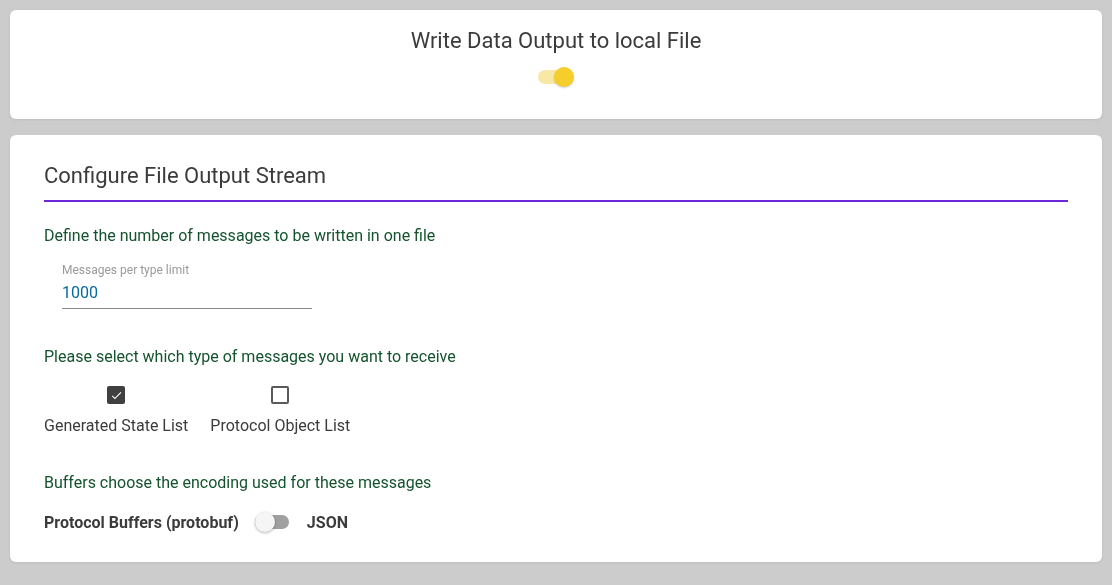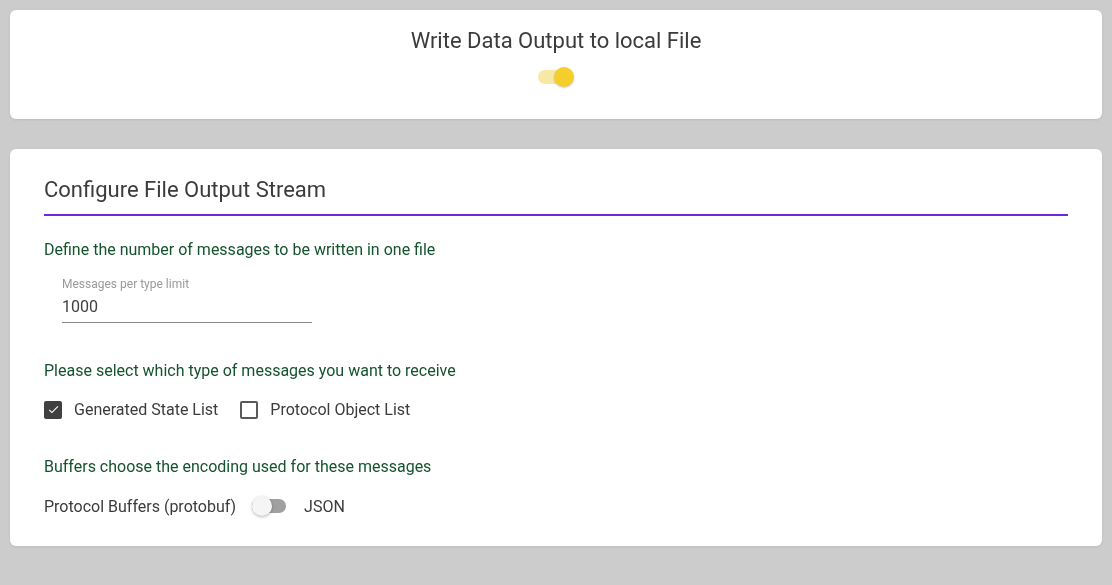--- a/index.html
+++ b/index.html
@@ -15,21 +15,21 @@
       overflow: hidden;
       padding: 10px;
     }
     .panel {
       background: #ffffff;
       border-radius: 6px;
       box-shadow: 0 1px 3px rgba(0,0,0,0.08);
     }
     .top-panel {
       padding: 18px 24px 28px 24px;
-      margin-bottom: 30px;
+      margin-bottom: 16px;
       text-align: center;
     }
     .top-title {
       font-size: 22px;
       font-weight: 400;
       color: #3b3b3b;
       margin-bottom: 14px;
     }
     .toggle-yellow {
       position: relative;
@@ -81,38 +81,39 @@
     .input-label {
       font-size: 12px;
       color: #9a9a9a;
       margin-bottom: 2px;
       display: block;
     }
     .text-input {
       border: none;
       border-bottom: 1px solid #888;
       font-size: 16px;
-      color: #404040;
+      color: #0369a1;
       padding: 4px 0 6px 0;
       width: 100%;
       outline: none;
       background: transparent;
       font-family: inherit;
     }
     .checkbox-row {
       display: flex;
       align-items: center;
       gap: 22px;
       margin-bottom: 38px;
       margin-top: 20px;
     }
     .checkbox-item {
       display: flex;
       align-items: center;
       gap: 12px;
+      flex-direction: column;
     }
     .checkbox {
       width: 18px;
       height: 18px;
       border: 2px solid #5a5a5a;
       border-radius: 2px;
       display: flex;
       align-items: center;
       justify-content: center;
       cursor: pointer;
@@ -132,20 +133,21 @@
     }
     .checkbox-label {
       font-size: 16px;
       color: #3b3b3b;
     }
     .encoding-row {
       display: flex;
       align-items: center;
       gap: 16px;
       margin-top: 20px;
+      font-weight: bold;
     }
     .encoding-label {
       font-size: 16px;
       color: #3b3b3b;
     }
     .toggle-gray {
       position: relative;
       display: inline-block;
       width: 36px;
       height: 20px;

